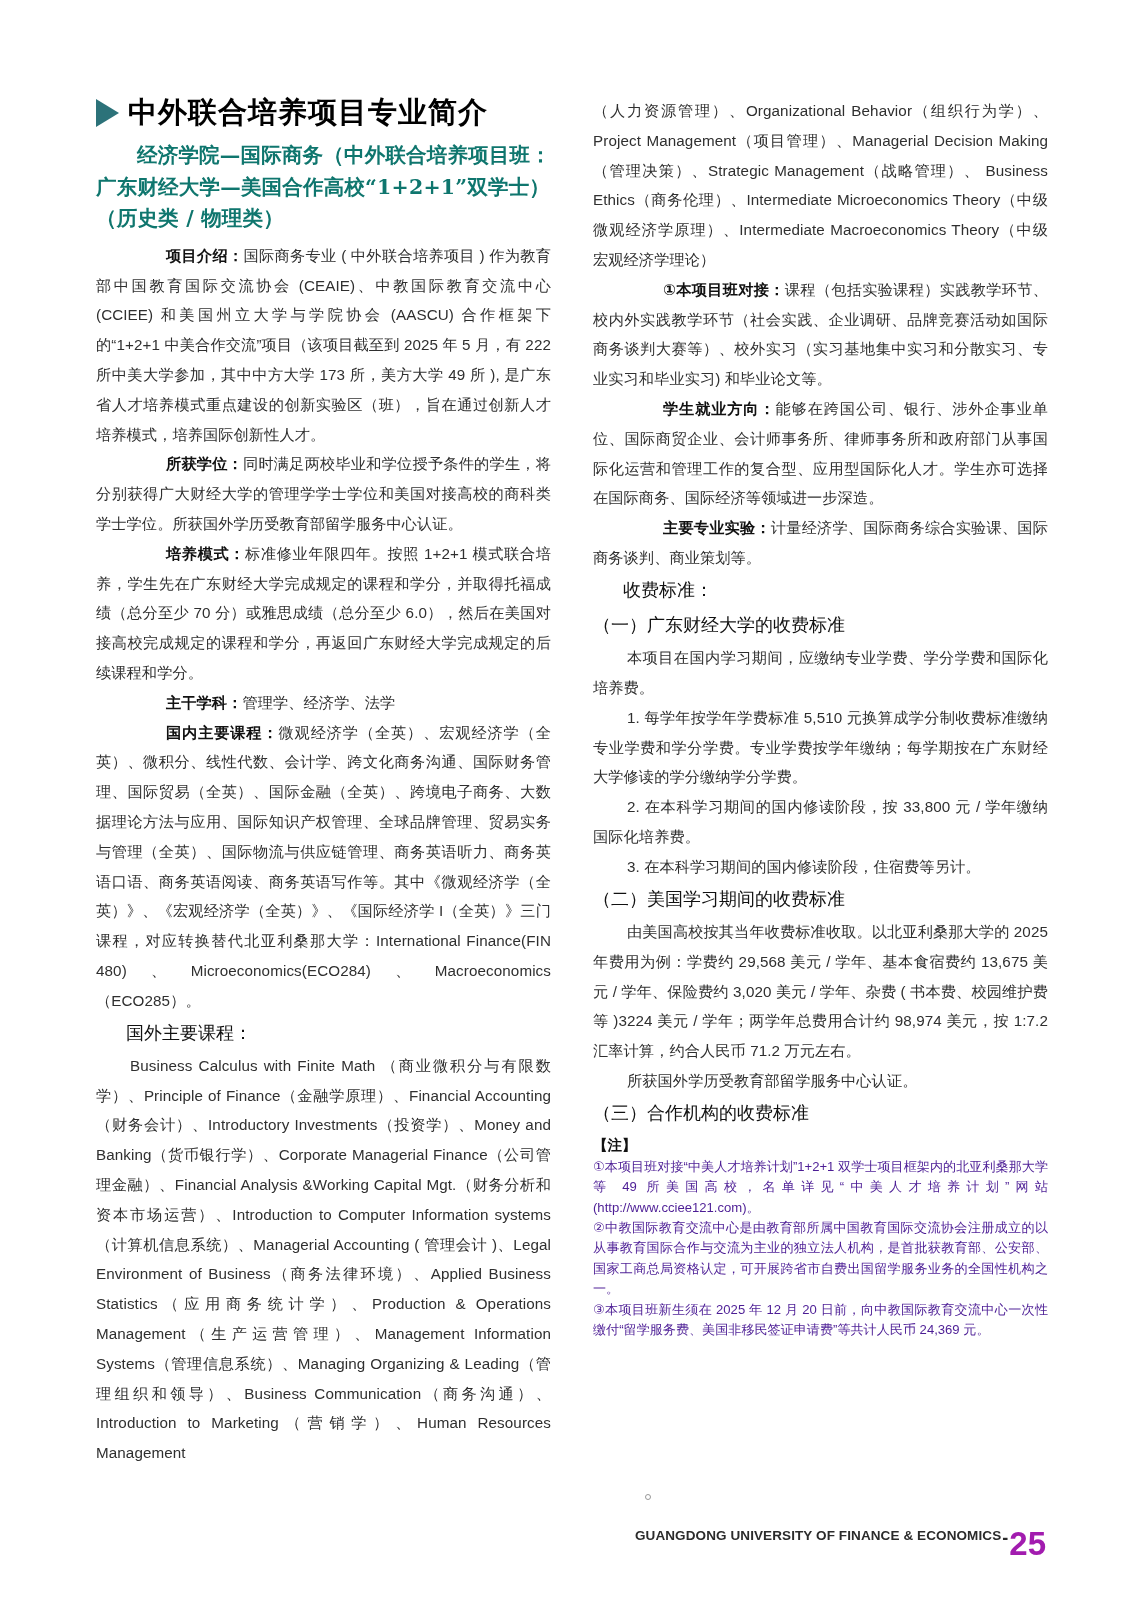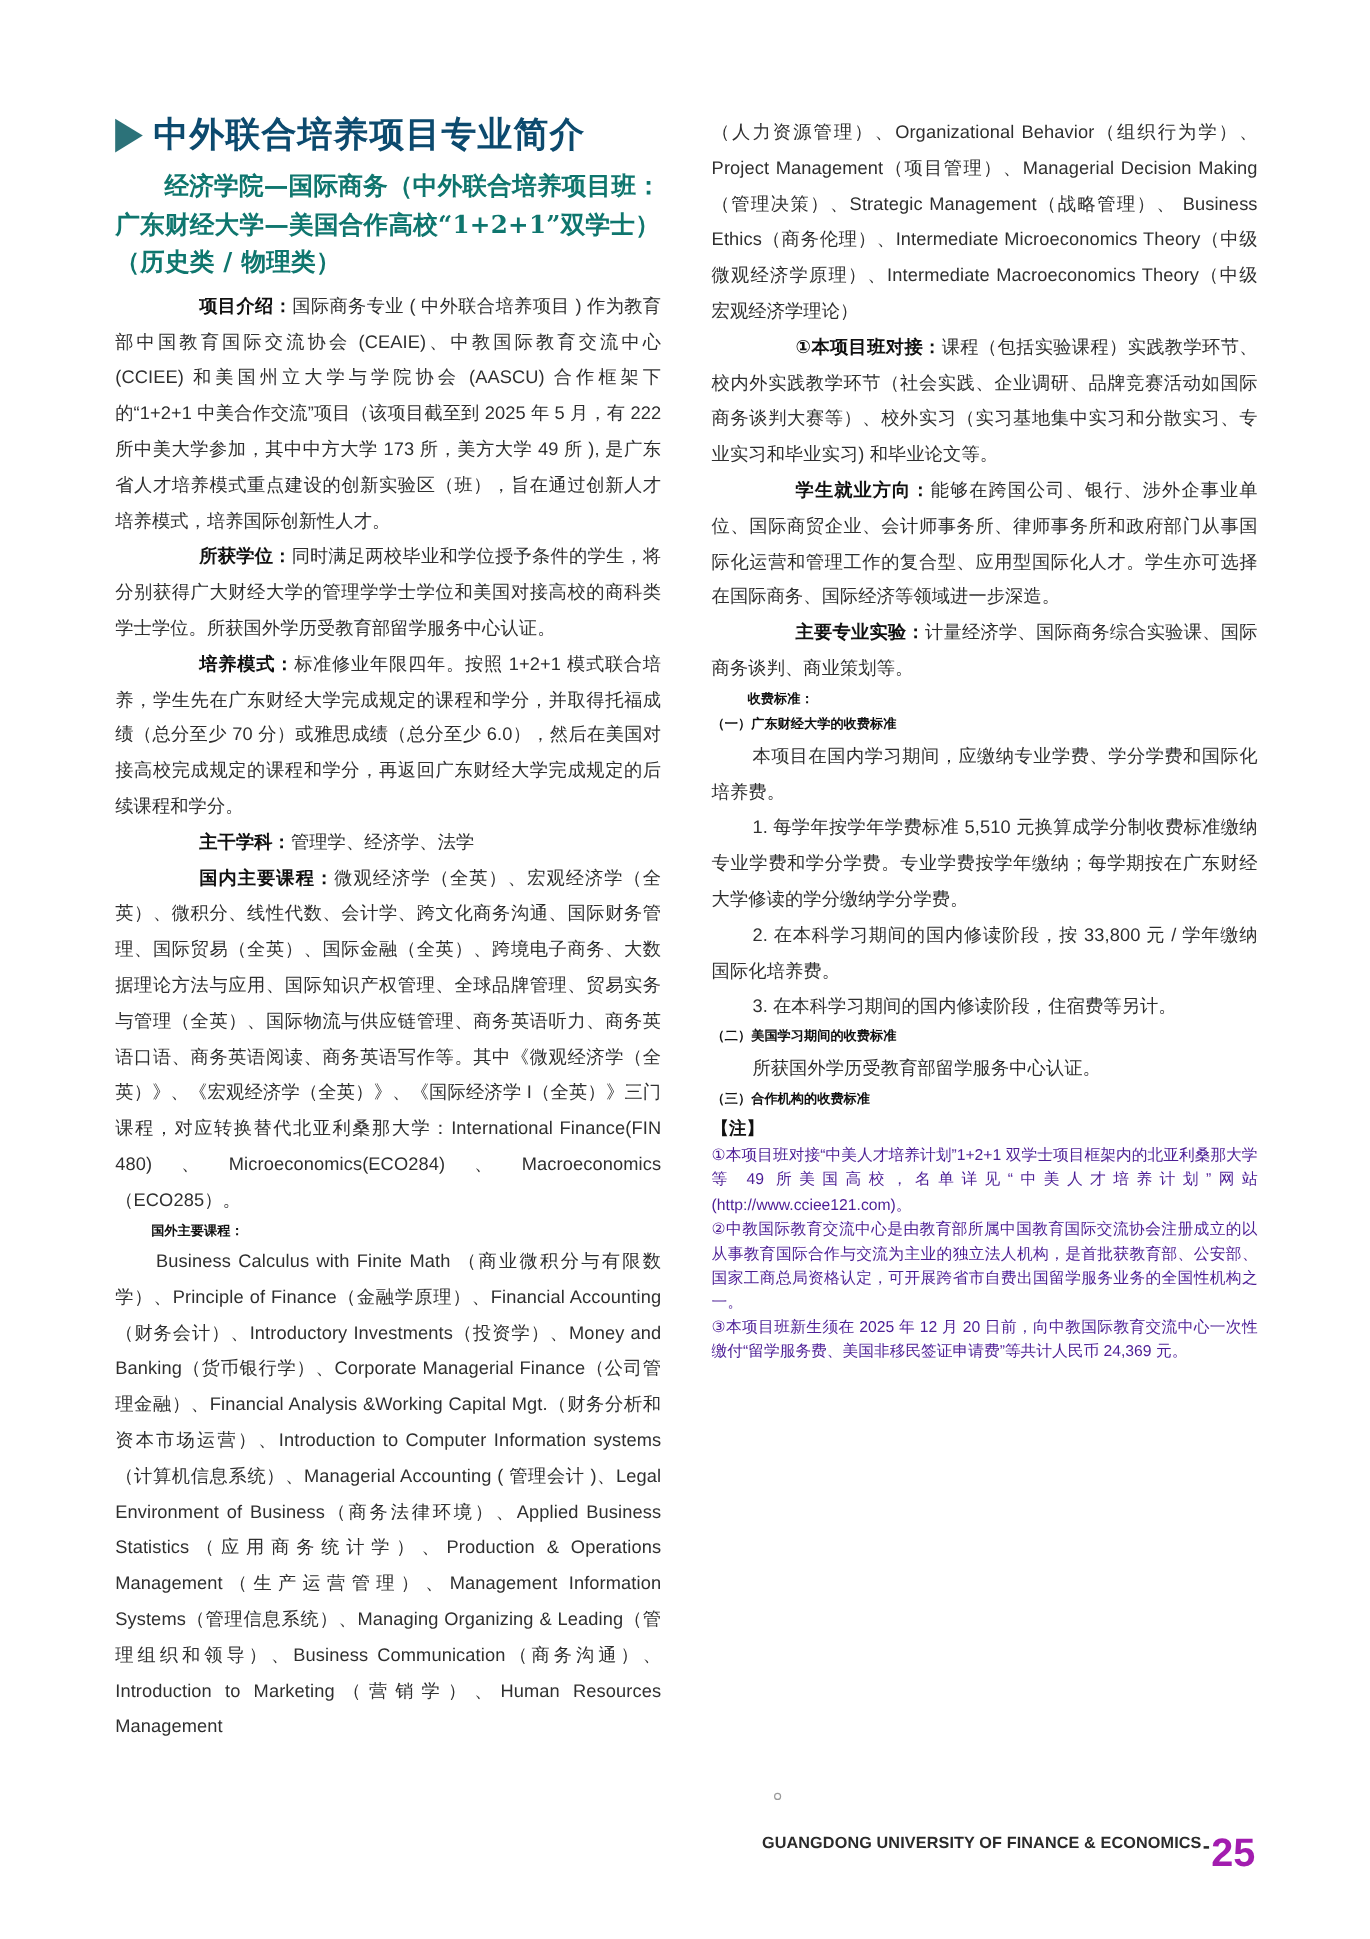--- a/index.html
+++ b/index.html
@@ -49,21 +49,21 @@
     border-left: 23px solid #2c7279;
     border-top: 14px solid transparent;
     border-bottom: 14px solid transparent;
     flex: 0 0 auto;
   }
   .section-title {
     font-family: "DejaVu Serif", "Liberation Serif", serif;
     font-weight: bold;
     font-size: 29px;
     letter-spacing: 1px;
-    color: #0c4a6e;
+    color: #000000;
     line-height: 1.15;
   }
   .program-title {
     font-family: "DejaVu Serif", "Liberation Serif", serif;
     font-weight: bold;
     font-size: 20.5px;
     line-height: 1.52;
     color: #0f766e;
     text-indent: 41px;
     margin-bottom: 7px;
@@ -82,23 +82,23 @@
   }
   p.indent { text-indent: 30px; }
   p.indent2 { text-indent: 34px; }
   .lbl {
     font-weight: bold;
     color: #111;
     margin-left: 40px;
   }
   .subhead {
     margin: 0;
-    font-size: 11px;
+    font-size: 18px;
     line-height: 1.96;
-    font-weight: bold;
+    font-weight: normal;
     color: #111;
     text-align: left;
   }
   .subhead.ind { text-indent: 30px; }
 
   
   .notes-title {
     margin: 4px 0 0 0;
     font-size: 14.5px;
     font-weight: bold;
@@ -198,20 +198,21 @@
 
       <p class="subhead ind">收费标准：</p>
 
       <p class="subhead">（一）广东财经大学的收费标准</p>
       <p class="body indent2">本项目在国内学习期间，应缴纳专业学费、学分学费和国际化培养费。</p>
       <p class="body indent2">1. 每学年按学年学费标准 5,510 元换算成学分制收费标准缴纳专业学费和学分学费。专业学费按学年缴纳；每学期按在广东财经大学修读的学分缴纳学分学费。</p>
       <p class="body indent2">2. 在本科学习期间的国内修读阶段，按 33,800 元 / 学年缴纳国际化培养费。</p>
       <p class="body indent2">3. 在本科学习期间的国内修读阶段，住宿费等另计。</p>
 
       <p class="subhead">（二）美国学习期间的收费标准</p>
+      <p class="body indent2">由美国高校按其当年收费标准收取。以北亚利桑那大学的 2025 年费用为例：学费约 29,568 美元 / 学年、基本食宿费约 13,675 美元 / 学年、保险费约 3,020 美元 / 学年、杂费 ( 书本费、校园维护费等 )3224 美元 / 学年；两学年总费用合计约 98,974 美元，按 1:7.2 汇率计算，约合人民币 71.2 万元左右。</p>
       <p class="body indent2">所获国外学历受教育部留学服务中心认证。</p>
 
       <p class="subhead">（三）合作机构的收费标准</p>
 
       <p class="notes-title">【注】</p>
       <p class="note">①本项目班对接“中美人才培养计划”1+2+1 双学士项目框架内的北亚利桑那大学等 49 所美国高校，名单详见“中美人才培养计划”网站 (http://www.cciee121.com)。</p>
       <p class="note">②中教国际教育交流中心是由教育部所属中国教育国际交流协会注册成立的以从事教育国际合作与交流为主业的独立法人机构，是首批获教育部、公安部、国家工商总局资格认定，可开展跨省市自费出国留学服务业务的全国性机构之一。</p>
       <p class="note">③本项目班新生须在 2025 年 12 月 20 日前，向中教国际教育交流中心一次性缴付“留学服务费、美国非移民签证申请费”等共计人民币 24,369 元。</p>
 
     </div>

